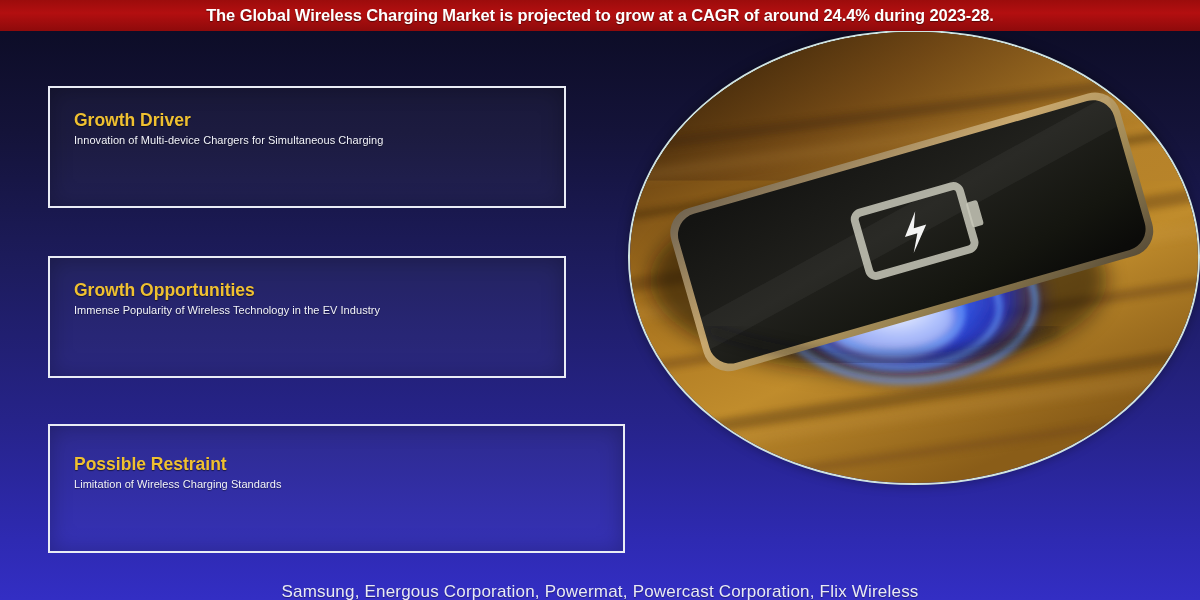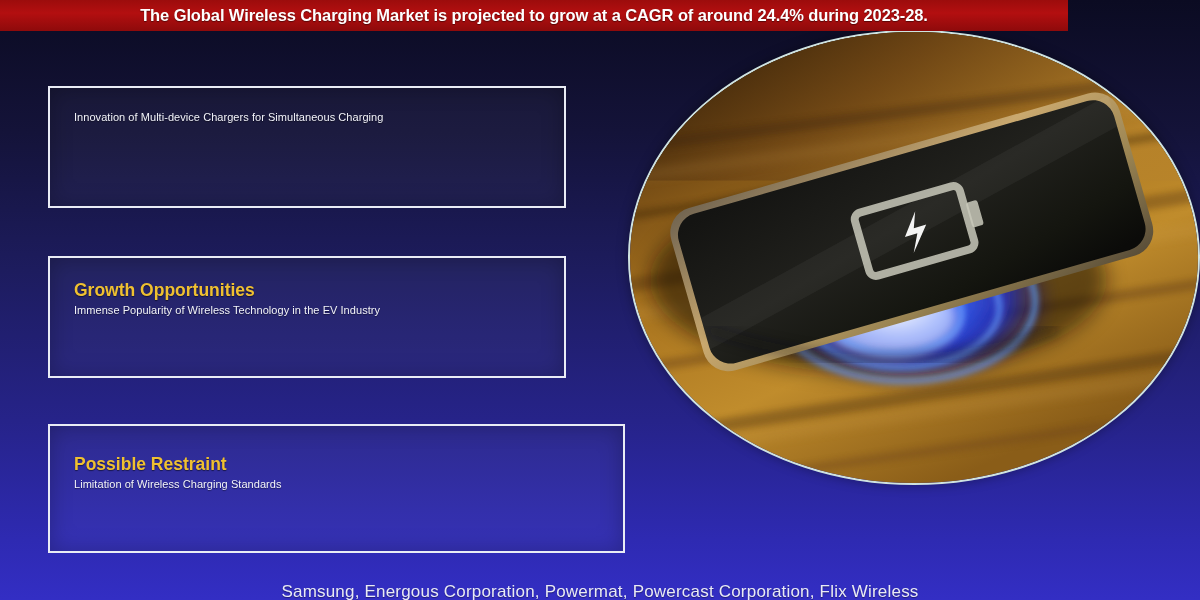--- a/index.html
+++ b/index.html
@@ -20,21 +20,21 @@
         #262389 70%,
         #2e2ab2 90%,
         #332ec4 100%);
     overflow:hidden;
   }
 
   
   .header-banner {
     position:absolute;
     left:0; top:0;
-    width:1068px; height:31px;
+    width:1200px; height:31px;
     background:linear-gradient(180deg, #9c0c0c 0%, #b30f10 42%, #8e0a0b 100%);
     display:flex;
     align-items:center;
     justify-content:center;
     z-index:20;
   }
   .header-title {
     color:#ffffff;
     font-size:16.5px;
     font-weight:bold;
@@ -203,20 +203,21 @@
       <path d="M80 300 Q260 360 430 300" stroke="#0a0a18" stroke-width="10" fill="none" opacity="0.35" filter="url(#blur6)"></path>
     </svg>
   </div>
 
   <div class="header-banner">
     <div class="header-title">The Global Wireless Charging Market is projected to grow at a CAGR of around 24.4% during 2023-28.</div>
   </div>
 
   <div class="box box-1">
     <div class="box-inner">
+      <div class="box-heading">Growth Driver</div>
       <div class="box-body">Innovation of Multi-device Chargers for Simultaneous Charging</div>
     </div>
   </div>
 
   <div class="box box-3">
     <div class="box-inner">
       <div class="box-heading">Possible Restraint</div>
       <div class="box-body">Limitation of Wireless Charging Standards</div>
     </div>
   </div>

